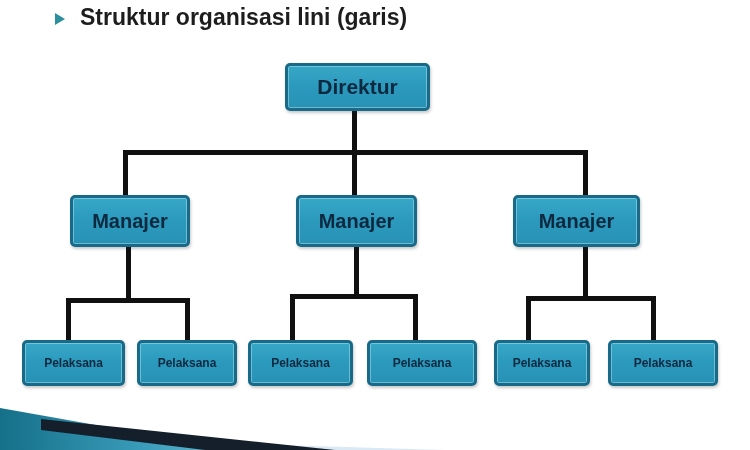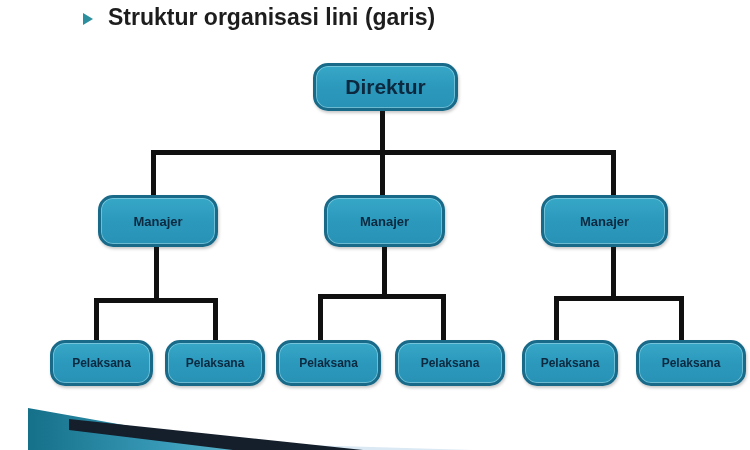--- a/index.html
+++ b/index.html
@@ -1,47 +1,47 @@
 <!DOCTYPE html>
 <html><head>
 <meta charset="utf-8">
 <style>
   html,body{margin:0;padding:0;}
   body{
     width:750px;height:450px;position:relative;overflow:hidden;
     background:#ffffff;
     font-family:"Liberation Sans","DejaVu Sans",sans-serif;
   }
-  .slide{position:absolute;inset:0;margin-left:28px;}
+  .slide{position:absolute;inset:0;}
 
   
   .title-row{position:absolute;left:0;top:0;width:750px;height:44px;}
   .bullet{
     position:absolute;left:55px;top:13px;width:0;height:0;
     border-left:10px solid #2c8f9e;
     border-top:6px solid transparent;
     border-bottom:6px solid transparent;
   }
   .title-text{
     position:absolute;left:80px;top:4px;
     font-size:23px;font-weight:bold;color:#1d1d1d;letter-spacing:0px;
     white-space:nowrap;
   }
 
   
   .node{
     position:absolute;display:flex;align-items:center;justify-content:center;
     background:linear-gradient(180deg,#37a7c7 0%,#2c9abd 45%,#2892b5 100%);
-    border:3px solid #196a89;border-radius:15px;
+    border:3px solid #196a89;border-radius:5px;
     box-shadow:inset 0 0 0 1px rgba(190,235,245,.45), 1px 2px 3px rgba(40,40,40,.25);
     color:#0c2940;font-weight:bold;box-sizing:border-box;
     text-align:left;
   }
   .lvl1{font-size:21px;}
-  .lvl2{font-size:13px;}
+  .lvl2{font-size:20px;}
   .lvl3{font-size:12px;}
 
   #direktur {left:285px;top:63px;width:145px;height:48px;}
   #manajer-1{left:70px; top:195px;width:120px;height:52px;}
   #manajer-2{left:296px;top:195px;width:121px;height:52px;}
   #manajer-3{left:513px;top:195px;width:127px;height:52px;}
   #pelaksana-1{left:22px; top:340px;width:103px;height:46px;}
   #pelaksana-2{left:137px;top:340px;width:100px;height:46px;}
   #pelaksana-3{left:248px;top:340px;width:105px;height:46px;}
   #pelaksana-4{left:367px;top:340px;width:110px;height:46px;}

